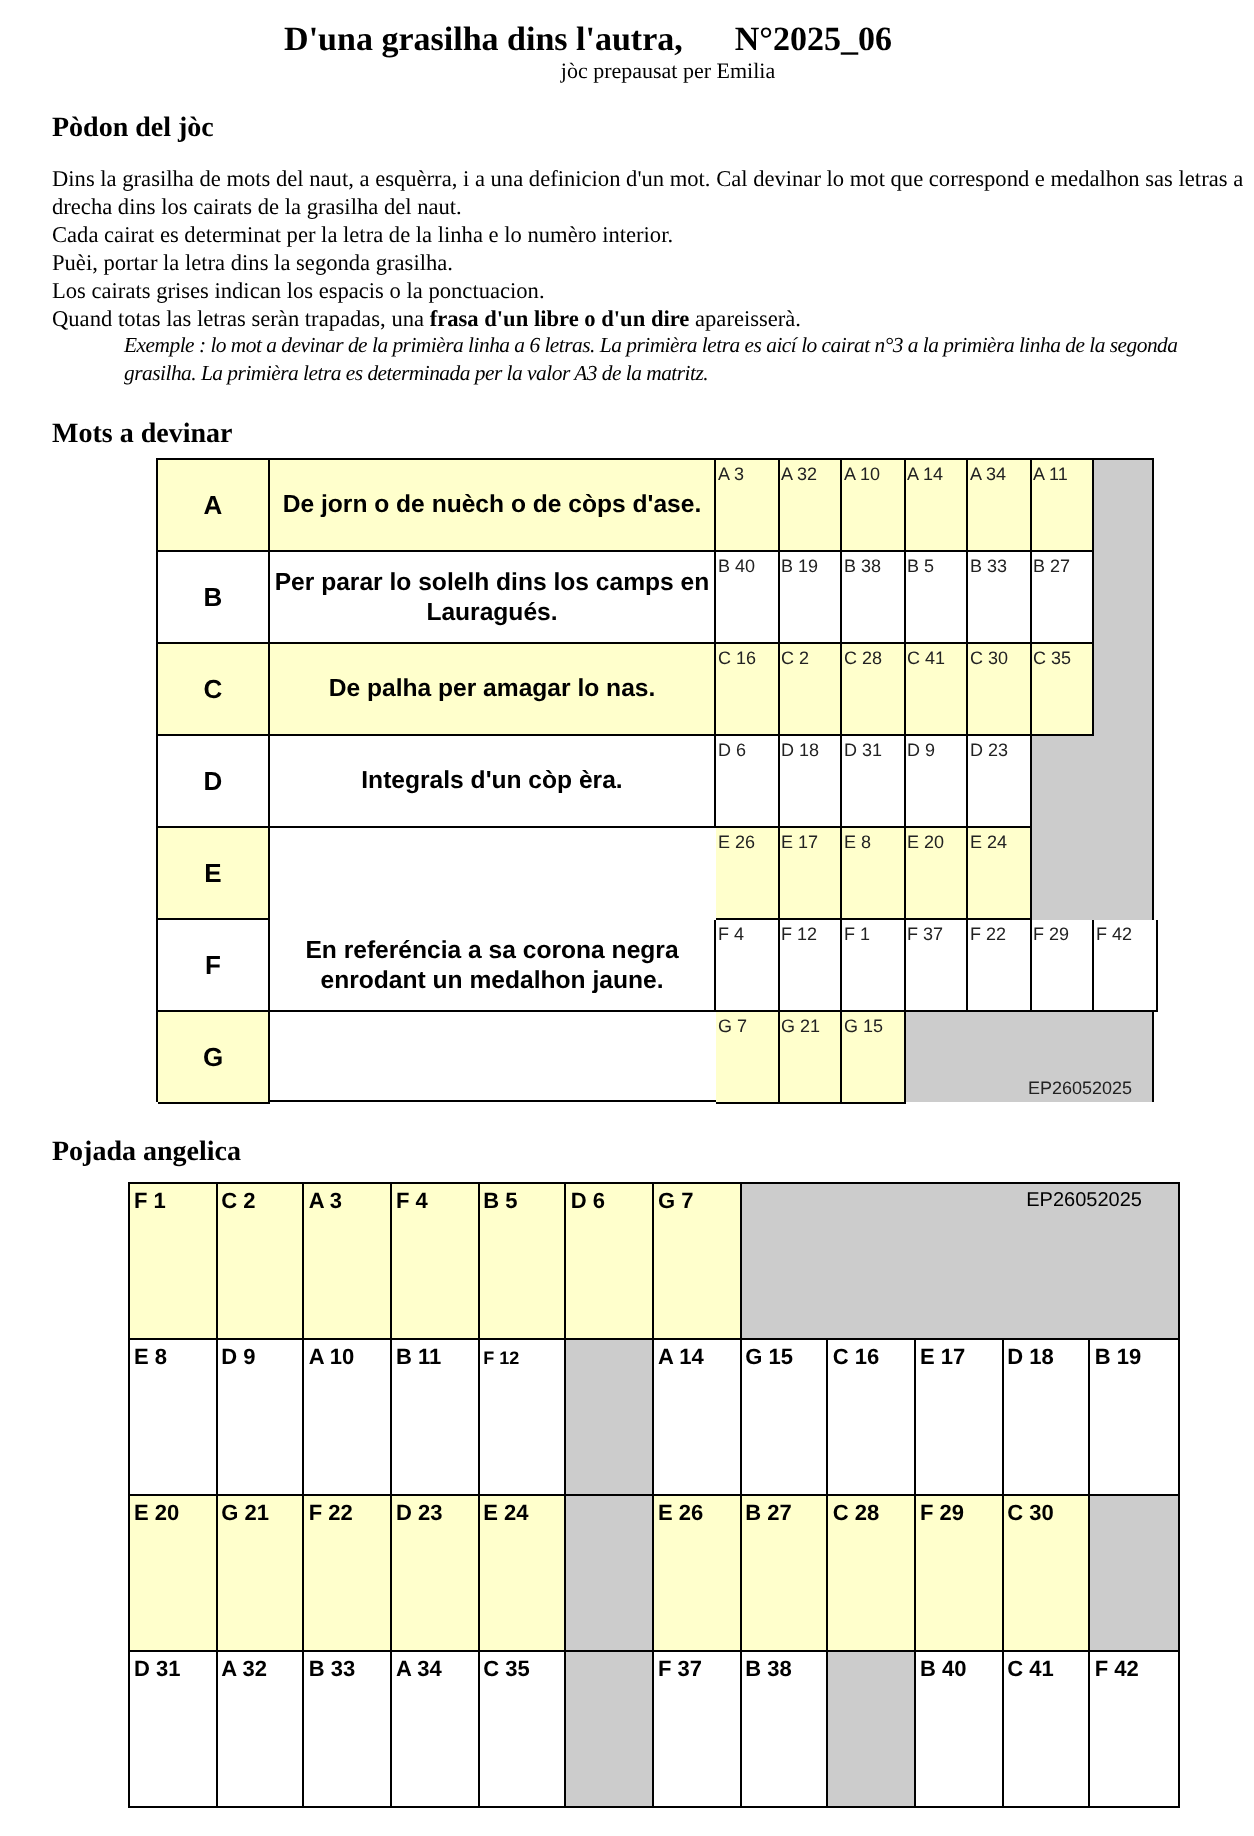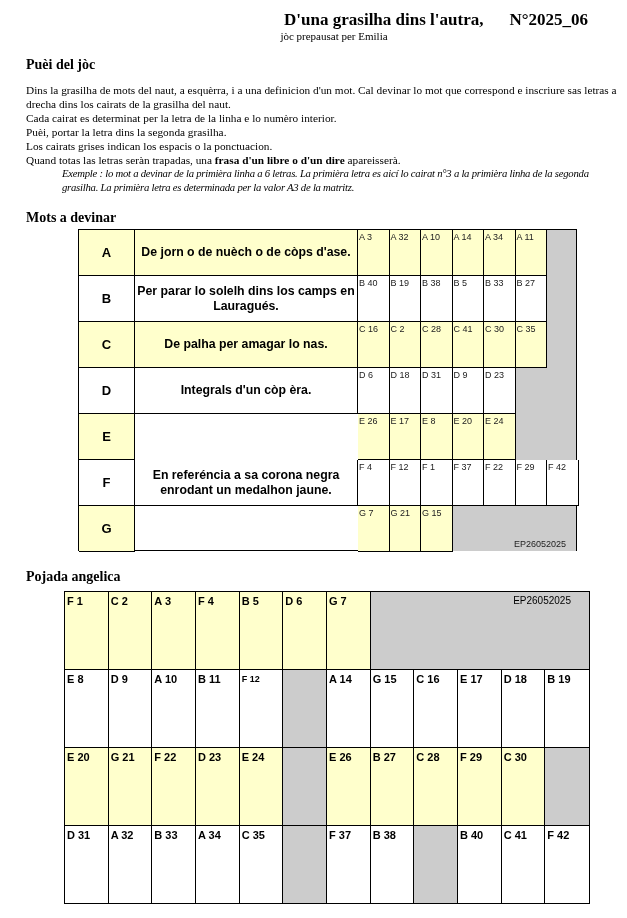--- a/index.html
+++ b/index.html
@@ -1,18 +1,18 @@
 <!DOCTYPE html>
 <html><head>
 <meta charset="utf-8">
 <style>
   * { box-sizing: border-box; }
   html, body { margin: 0; padding: 0; background: #ffffff; }
   body { width: 627px; height: 918px; position: relative; overflow: hidden; font-family: "Liberation Serif", serif; color: #000; }
-  .title { position: absolute; left: 0; width: 588px; top: 10px; text-align: right; font-weight: bold; font-size: 17px; line-height: 20px; }
+  .title { position: absolute; left: 0; width: 588px; top: 10px; text-align: center; font-weight: bold; font-size: 17px; line-height: 20px; }
   .title .num { margin-left: 26px; }
   .subtitle { position: absolute; left: 0; width: 627px; top: 30px; text-align: center; font-size: 11px; line-height: 13px; padding-left: 41px; }
   h2 { position: absolute; margin: 0; font-size: 14px; font-weight: bold; line-height: 16px; }
   .rules { position: absolute; left: 26px; top: 84px; width: 600px; font-size: 11.3px; line-height: 13.9px; }
   .rules p { margin: 0; }
   .rules .ex { font-style: italic; font-size: 10.7px; letter-spacing: -0.25px; margin-left: 36px; }
   
   .mots { position: absolute; left: 78px; top: 229px; width: 499px; height: 322px; border: 1px solid #000; background: #fff; }
   .mrow { position: absolute; left: 0; width: 497px; height: 46px; }
   .mcell { position: absolute; top: 0; height: 46px; border-right: 1px solid #000; border-bottom: 1px solid #000; font-family: "Liberation Sans", sans-serif; }
@@ -31,23 +31,23 @@
   .gcell.small { font-size: 9px; }
 </style>
 </head>
 <body>
 
 <div class="title">
   <span>D'una grasilha dins l'autra,</span><span class="num">N°2025_06</span>
 </div>
 <div class="subtitle">jòc prepausat per Emilia</div>
 
-<h2 style="left:26px; top:57px;">Puèi del jòc</h2>
+<h2 style="left:26px; top:57px;">Pòdon del jòc</h2>
 <div class="rules">
-  <p>Dins la grasilha de mots del naut, a esquèrra, i a una definicion d'un mot. Cal devinar lo mot que correspond e inscriure sas letras a drecha dins los cairats de la grasilha del naut.</p>
+  <p>Dins la grasilha de mots del naut, a esquèrra, i a una definicion d'un mot. Cal devinar lo mot que correspond e medalhon sas letras a drecha dins los cairats de la grasilha del naut.</p>
   <p>Cada cairat es determinat per la letra de la linha e lo numèro interior.</p>
   <p>Puèi, portar la letra dins la segonda grasilha.</p>
   <p>Los cairats grises indican los espacis o la ponctuacion.</p>
   <p><span>Quand totas las letras seràn trapadas, una </span><b>frasa d'un libre o d'un dire</b><span> apareisserà.</span></p>
   <p class="ex">Exemple : lo mot a devinar de la primièra linha a 6 letras. La primièra letra es aicí lo cairat n°3 a la primièra linha de la segonda grasilha. La primièra letra es determinada per la valor A3 de la matritz.</p>
 </div>
 
 <h2 style="left:26px; top:210px;">Mots a devinar</h2>
 <div class="mots" id="mots">
     <div class="mrow" style="top: 0px;">

